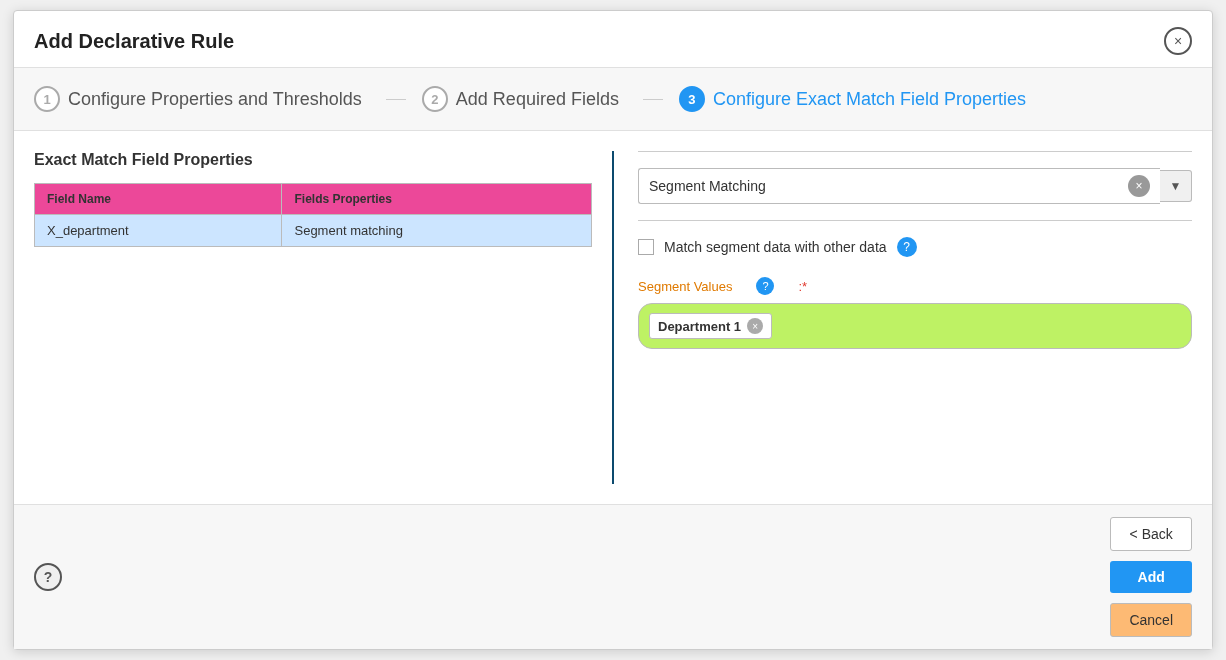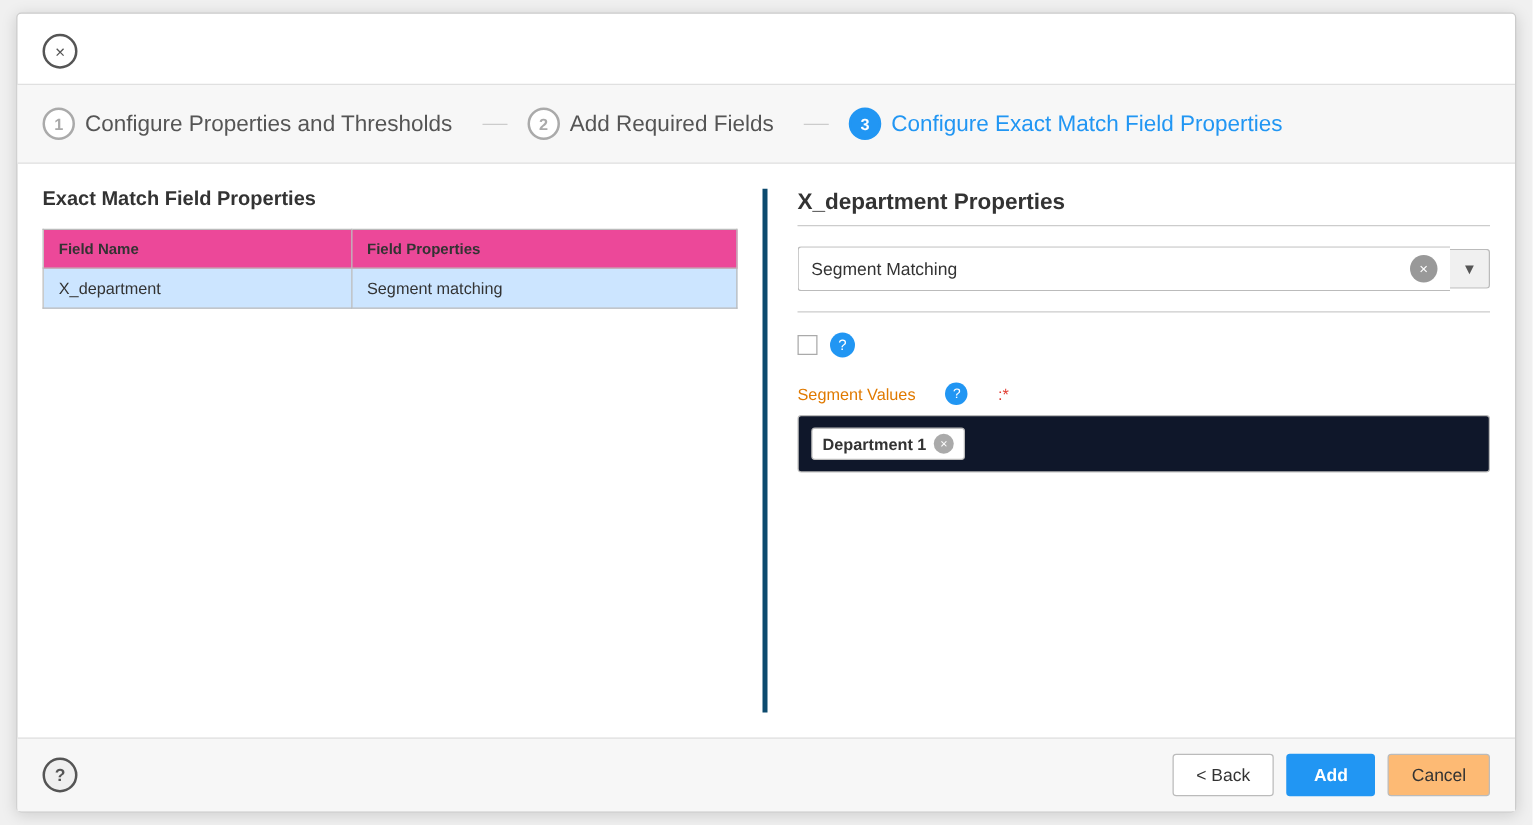--- a/index.html
+++ b/index.html
@@ -84,21 +84,21 @@
       flex: 1;
       padding: 20px;
       gap: 0;
       overflow: hidden;
     }
     
     .left-panel {
       width: 580px;
       min-width: 580px;
       padding-right: 20px;
-      border-right: 4px solid #0c4a6e;
+      border-right: 2px solid #0c4a6e;
     }
     .panel-title {
       font-size: 16px;
       font-weight: bold;
       color: #333;
       margin-bottom: 14px;
     }
     .field-table {
       width: 100%;
       border-collapse: collapse;
@@ -214,27 +214,27 @@
       font-size: 13px;
       color: #e07a00;
       margin-bottom: 8px;
       display: flex;
       align-items: center;
       gap: 24px;
     }
     .required-star { color: #e03c31; }
     .segment-values-input {
       border: 1px solid #bbb;
-      border-radius: 3px;
+      border-radius: 14px;
       padding: 8px 10px;
       min-height: 46px;
       display: flex;
       align-items: center;
       gap: 8px;
-      background: #0f172a;
+      background: #bef264;
     }
     .tag {
       display: flex;
       align-items: center;
       background: #fff;
       border: 1px solid #bbb;
       border-radius: 3px;
       padding: 4px 8px;
       font-size: 13px;
       font-weight: bold;
@@ -266,20 +266,21 @@
       border: 2px solid #555;
       display: flex; align-items: center; justify-content: center;
       font-size: 14px;
       font-weight: bold;
       color: #555;
       cursor: pointer;
     }
     .footer-btns {
       display: flex;
       gap: 10px;
+      flex-direction: column;
     }
     .btn-back {
       padding: 8px 18px;
       border: 1px solid #bbb;
       background: #fff;
       border-radius: 3px;
       cursor: pointer;
       font-size: 14px;
       color: #333;
     }
@@ -302,20 +303,21 @@
       font-size: 14px;
       color: #333;
     }
   </style>
 </head>
 <body>
 
 <div class="dialog">
 
   <div class="dialog-header">
+    <span class="dialog-title">Add Declarative Rule</span>
     <button class="close-btn">×</button>
   </div>
 
   <div class="stepper">
 
     <div class="step">
       <div class="step-circle">1</div>
       <span class="step-label">Configure Properties and Thresholds</span>
     </div>
     <div class="step-separator"></div>
@@ -333,50 +335,48 @@
   </div>
 
   <div class="dialog-content">
 
     <div class="left-panel">
       <div class="panel-title">Exact Match Field Properties</div>
       <table class="field-table">
         <thead>
           <tr>
             <th>Field Name</th>
-            <th>Field Properties</th>
+            <th>Fields Properties</th>
           </tr>
         </thead>
         <tbody>
           <tr class="selected">
             <td>X_department</td>
             <td>Segment matching</td>
           </tr>
         </tbody>
       </table>
     </div>
 
     <div class="right-panel">
-      <div class="right-panel-title">
-        <span style="font-weight:bold;">X_department</span><span> Properties</span>
-      </div>
       <div class="divider"></div>
 
       <div class="field-select-row">
         <div class="field-select-box" style="border-radius: 3px 0 0 3px; border-right: none;">
           <span class="field-select-text">Segment Matching</span>
           <button class="clear-icon-btn">×</button>
         </div>
         <button class="dropdown-arrow-btn">▼</button>
       </div>
 
       <div class="divider2"></div>
 
       <div class="checkbox-row">
         <div class="checkbox-box"></div>
+        <span class="checkbox-label">Match segment data with other data</span>
         <div class="help-icon">?</div>
       </div>
 
       <div class="segment-values-label">
         <span>Segment Values</span>
         <div class="help-icon" style="width:18px;height:18px;font-size:11px;">?</div>
         <span class="required-star">:*</span>
       </div>
       <div class="segment-values-input">
         <div class="tag">

